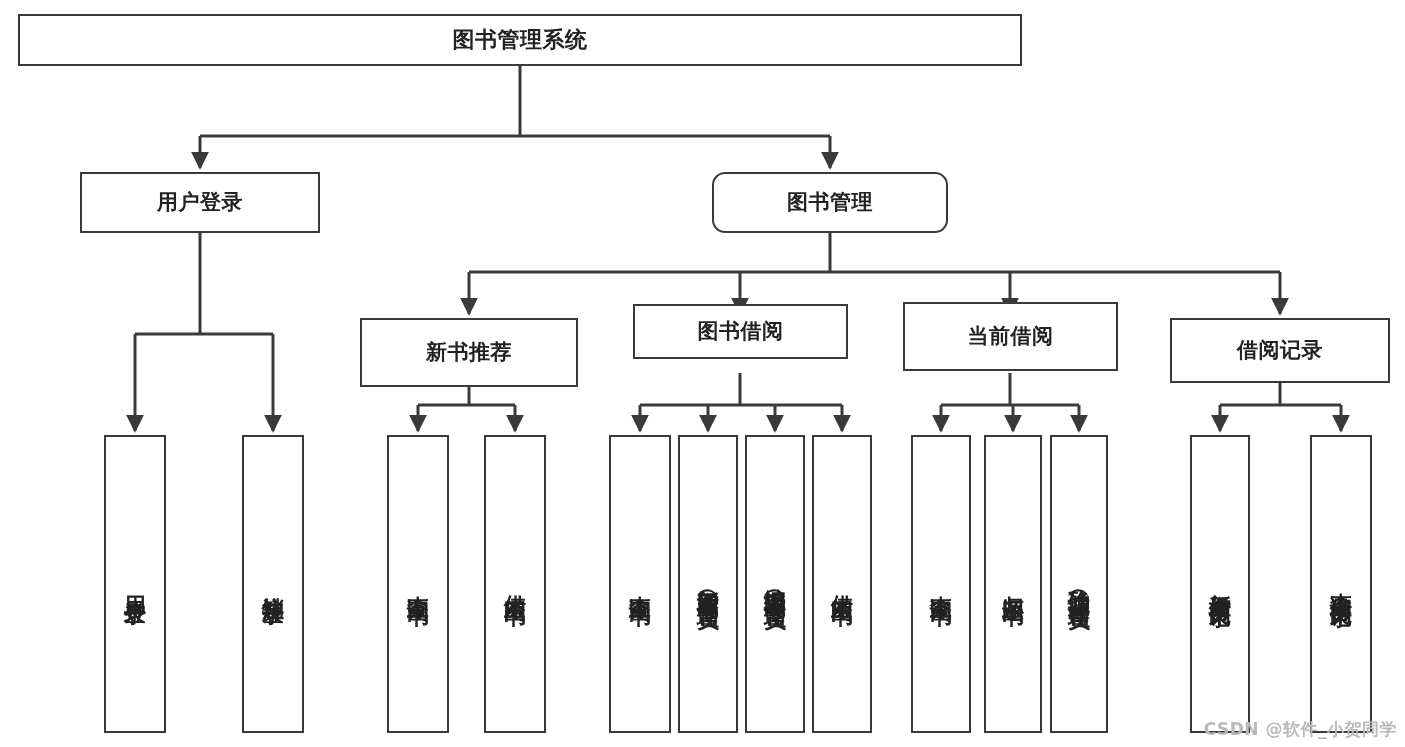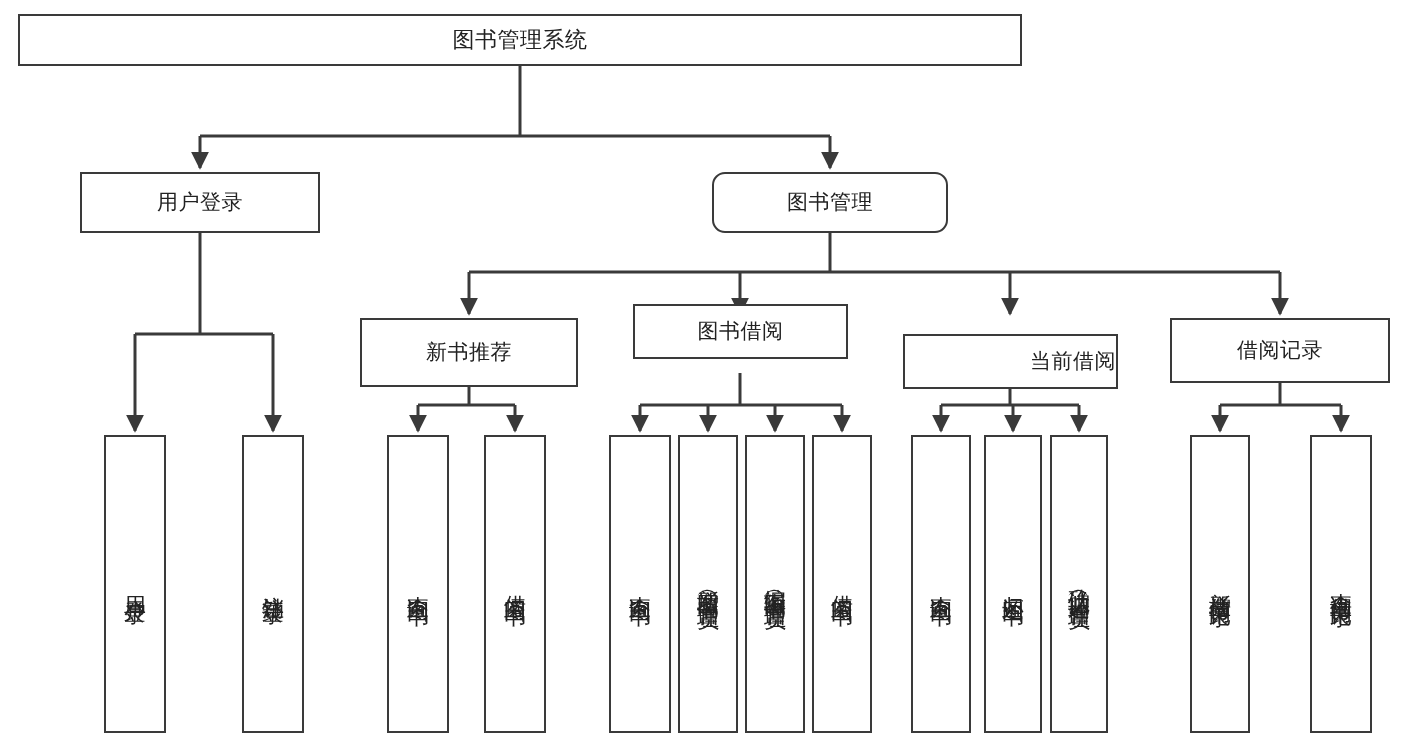--- a/index.html
+++ b/index.html
@@ -10,20 +10,21 @@
   }
   body {
     font-family: "DejaVu Sans", "Liberation Sans", sans-serif;
   }
   #diagram-root {
     position: relative;
     width: 1405px;
     height: 747px;
     background: #ffffff;
     overflow: hidden;
+    font-weight: bold;
   }
   #edge-layer {
     position: absolute;
     left: 0;
     top: 0;
     width: 1405px;
     height: 747px;
     pointer-events: none;
   }
   .node {
@@ -144,21 +145,21 @@
   <div class="node horiz" style="left:712px; top:172px; width:236px; height:61px;border-radius:13px;">
     <span class="node-label">图书管理</span>
   </div>
 
   <div class="node horiz" style="left:360px; top:318px; width:218px; height:69px;">
     <span class="node-label">新书推荐</span>
   </div>
   <div class="node horiz" style="left:633px; top:304px; width:215px; height:55px;">
     <span class="node-label">图书借阅</span>
   </div>
-  <div class="node horiz" style="left:903px; top:334px; width:215px; height:55px;justify-content:flex-end;">
+  <div class="node horiz" style="left:903px; top:302px; width:215px; height:69px;">
     <span class="node-label">当前借阅</span>
   </div>
   <div class="node horiz" style="left:1170px; top:318px; width:220px; height:65px;">
     <span class="node-label">借阅记录</span>
   </div>
 
   <div class="node vert" style="left:104px; top:435px; width:62px; height:298px;">
     <span class="node-label">用户登录</span>
   </div>
   <div class="node vert" style="left:242px; top:435px; width:62px; height:298px;">
@@ -191,14 +192,15 @@
   <div class="node vert" style="left:1050px; top:435px; width:58px; height:298px;">
     <span class="node-label">确认归还（管理员）</span>
   </div>
   <div class="node vert" style="left:1190px; top:435px; width:60px; height:298px;">
     <span class="node-label">新增借阅记录</span>
   </div>
   <div class="node vert" style="left:1310px; top:435px; width:62px; height:298px;">
     <span class="node-label">查询借阅记录</span>
   </div>
 
+  <div class="watermark">CSDN @软件_小贺同学</div>
 
 </div>
 
 </body></html>

